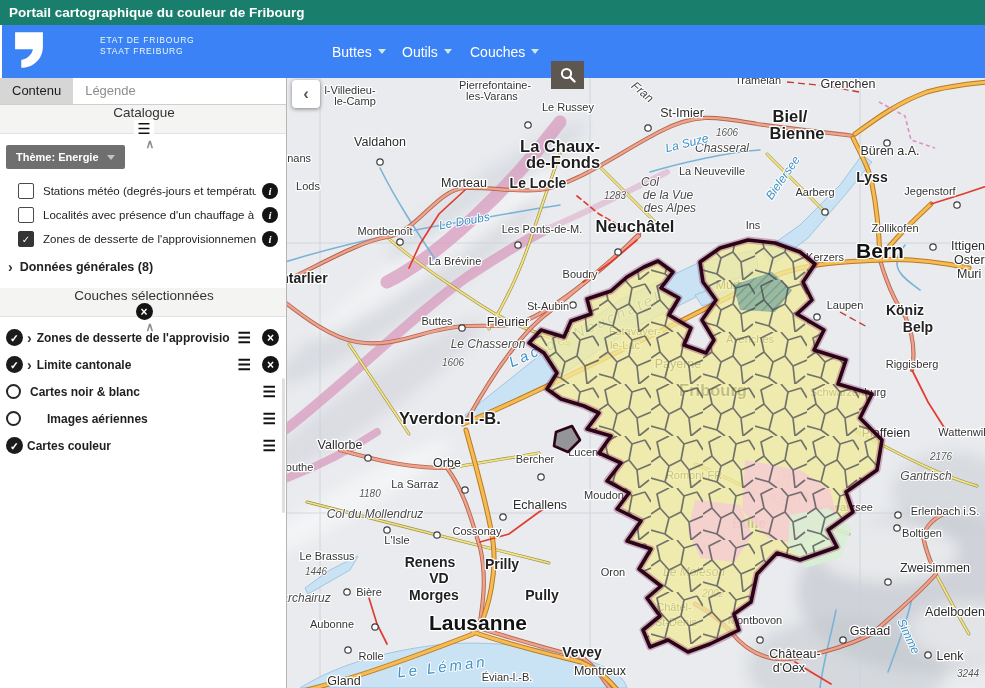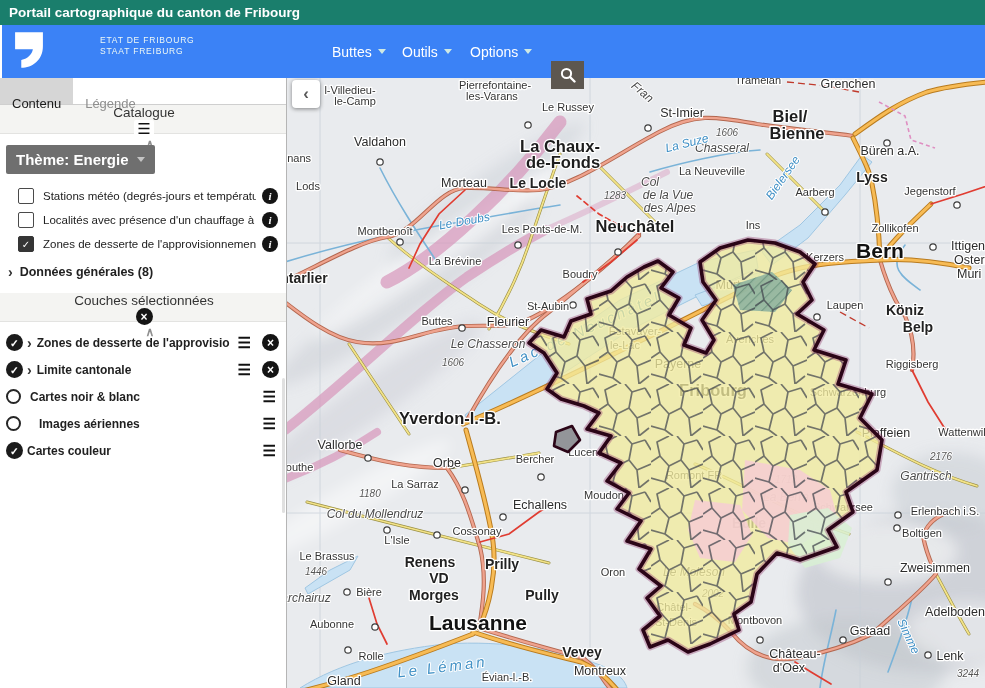--- a/index.html
+++ b/index.html
@@ -19,29 +19,29 @@
   .searchbox{position:absolute;left:549px;top:36px;height:28px;display:flex;}
   .searchbox input{width:221px;height:28px;border:none;outline:none;padding:0 10px;font-size:13px;color:#444;
     font-family:"Liberation Sans",sans-serif;}
   .searchbox input::placeholder{color:#9b9b9b;}
   .search-btn{width:33px;height:28px;background:#5d5750;border:none;display:flex;align-items:center;justify-content:center;cursor:pointer;}
 
   
   .sidebar{position:absolute;left:0;top:78px;width:287px;height:610px;background:#fff;
     border-right:1px solid #b5b5b5;box-sizing:border-box;z-index:15;}
   .tabs{height:26px;border-bottom:1px solid #cfcfcf;display:flex;font-size:13px;}
-  .tab{padding:13px 12px;line-height:25px;cursor:pointer;color:#8e8e8e;}
+  .tab{padding:0 12px;line-height:25px;cursor:pointer;color:#8e8e8e;}
   .tab.active{background:#d6d6d6;color:#1c1c1c;}
   .section-h{height:28px;background:#f4f4f2;border-bottom:1px solid #e3e3e1;display:flex;align-items:center;
     padding:0 10px 0 12px;font-size:13.5px;color:#333;flex-direction:column;}
   .section-h .spacer{flex:1;}
   .ham{font-size:15px;color:#111;line-height:1;cursor:pointer;padding:1px 3px;background:#fff;border-radius:2px;}
   .chev-up{color:#8f8f8f;font-size:12px;font-weight:bold;margin-left:12px;cursor:pointer;}
   .theme-btn{margin:11px 0 10px 6px;display:inline-flex;align-items:center;gap:8px;background:#6f6f6f;color:#fff;
-    font-weight:bold;font-size:15px;padding:6px 10px;border-radius:2px;border:none;cursor:pointer;
+    font-weight:bold;font-size:11px;padding:6px 10px;border-radius:2px;border:none;cursor:pointer;
     font-family:"Liberation Sans",sans-serif;}
   .theme-btn .cd{border-top-color:#c4c4c4;}
   .cat-row{display:flex;align-items:center;height:24px;padding:0 8px 0 18px;cursor:pointer;}
   .cbx{width:14px;height:14px;border:1.5px solid #4a4a4a;border-radius:2px;background:#fff;flex:none;
     display:flex;align-items:center;justify-content:center;font-size:10px;color:#fff;}
   .cbx.on{background:#353535;border-color:#353535;}
   .cat-row .lbl{flex:1;font-size:11.5px;color:#222;margin:0 6px 0 9px;white-space:nowrap;overflow:hidden;}
   .info-ic{width:16px;height:16px;border-radius:50%;background:#141414;color:#fff;flex:none;
     display:flex;align-items:center;justify-content:center;font-size:11px;font-weight:bold;font-style:italic;
     font-family:"Liberation Serif",serif;cursor:pointer;}
@@ -85,21 +85,21 @@
   .rail{fill:none;stroke:#c0392b;stroke-width:1.3;stroke-dasharray:7 4;}
   .pinkb{fill:none;stroke:#df8fc2;stroke-width:1.6;stroke-dasharray:4 3;}
   .river{fill:none;stroke:#7ab3d8;stroke-width:1.6;stroke-linecap:round;}
   .lake{fill:#c9e2f4;stroke:#9fc6e2;stroke-width:1;}
   .town{fill:#fff;stroke:#3c3c3c;stroke-width:1.2;}
 </style>
 </head>
 <body>
 
 <div class="titlebar">
-  <span>Portail cartographique du canton de Fribourg</span>
+  <span>Portail cartographique du couleur de Fribourg</span>
 </div>
 
 <div class="navbar">
   <span class="logo">
     <svg width="34" height="38" viewBox="0 0 44 46">
         <path d="M4,0 H40 V18 C40,36 26,46 12,46 L12,36 C21,34 26,28 27,22 H4 Z" fill="#ffffff"></path>
       </svg>
   </span>
   <span class="logo-text">
     <span>ETAT DE FRIBOURG</span><br>
@@ -107,21 +107,21 @@
   </span>
   <span class="nav-item" style="left:330px">
     <span>Buttes</span>
     <span class="caret-down"></span>
   </span>
   <span class="nav-item" style="left:400px">
     <span>Outils</span>
     <span class="caret-down"></span>
   </span>
   <span class="nav-item" style="left:468px">
-    <span>Options</span>
+    <span>Couches</span>
     <span class="caret-down"></span>
   </span>
   <span class="searchbox">
     <button class="search-btn">
       <svg width="16" height="16" viewBox="0 0 16 16">
         <circle cx="6.5" cy="6.5" r="4.6" fill="none" stroke="#fff" stroke-width="2"></circle>
         <line x1="10" y1="10" x2="14.5" y2="14.5" stroke="#fff" stroke-width="2.4" stroke-linecap="round"></line>
       </svg>
     </button>
   </span>
@@ -191,21 +191,21 @@
     <span class="ham">☰</span>
     <span class="x-cir" style="margin-left:8px">×</span>
   </div>
   <div class="sel-row">
     <span class="cir-off"></span>
     <span class="lbl" style="margin-left:9px">Cartes noir &amp; blanc</span>
     <span class="ham">☰</span>
   </div>
   <div class="sel-row">
     <span class="cir-off"></span>
-    <span class="lbl" style="margin-left:18px">Images aériennes</span>
+    <span class="lbl" style="margin-left:26px">Images aériennes</span>
     <span class="ham">☰</span>
   </div>
   <div class="sel-row">
     <span class="cir-check">✓</span>
     <span class="lbl" style="margin-left:4px">Cartes couleur</span>
     <span class="ham">☰</span>
   </div>
   <div class="scroll-hint"></div>
 </div>
 

